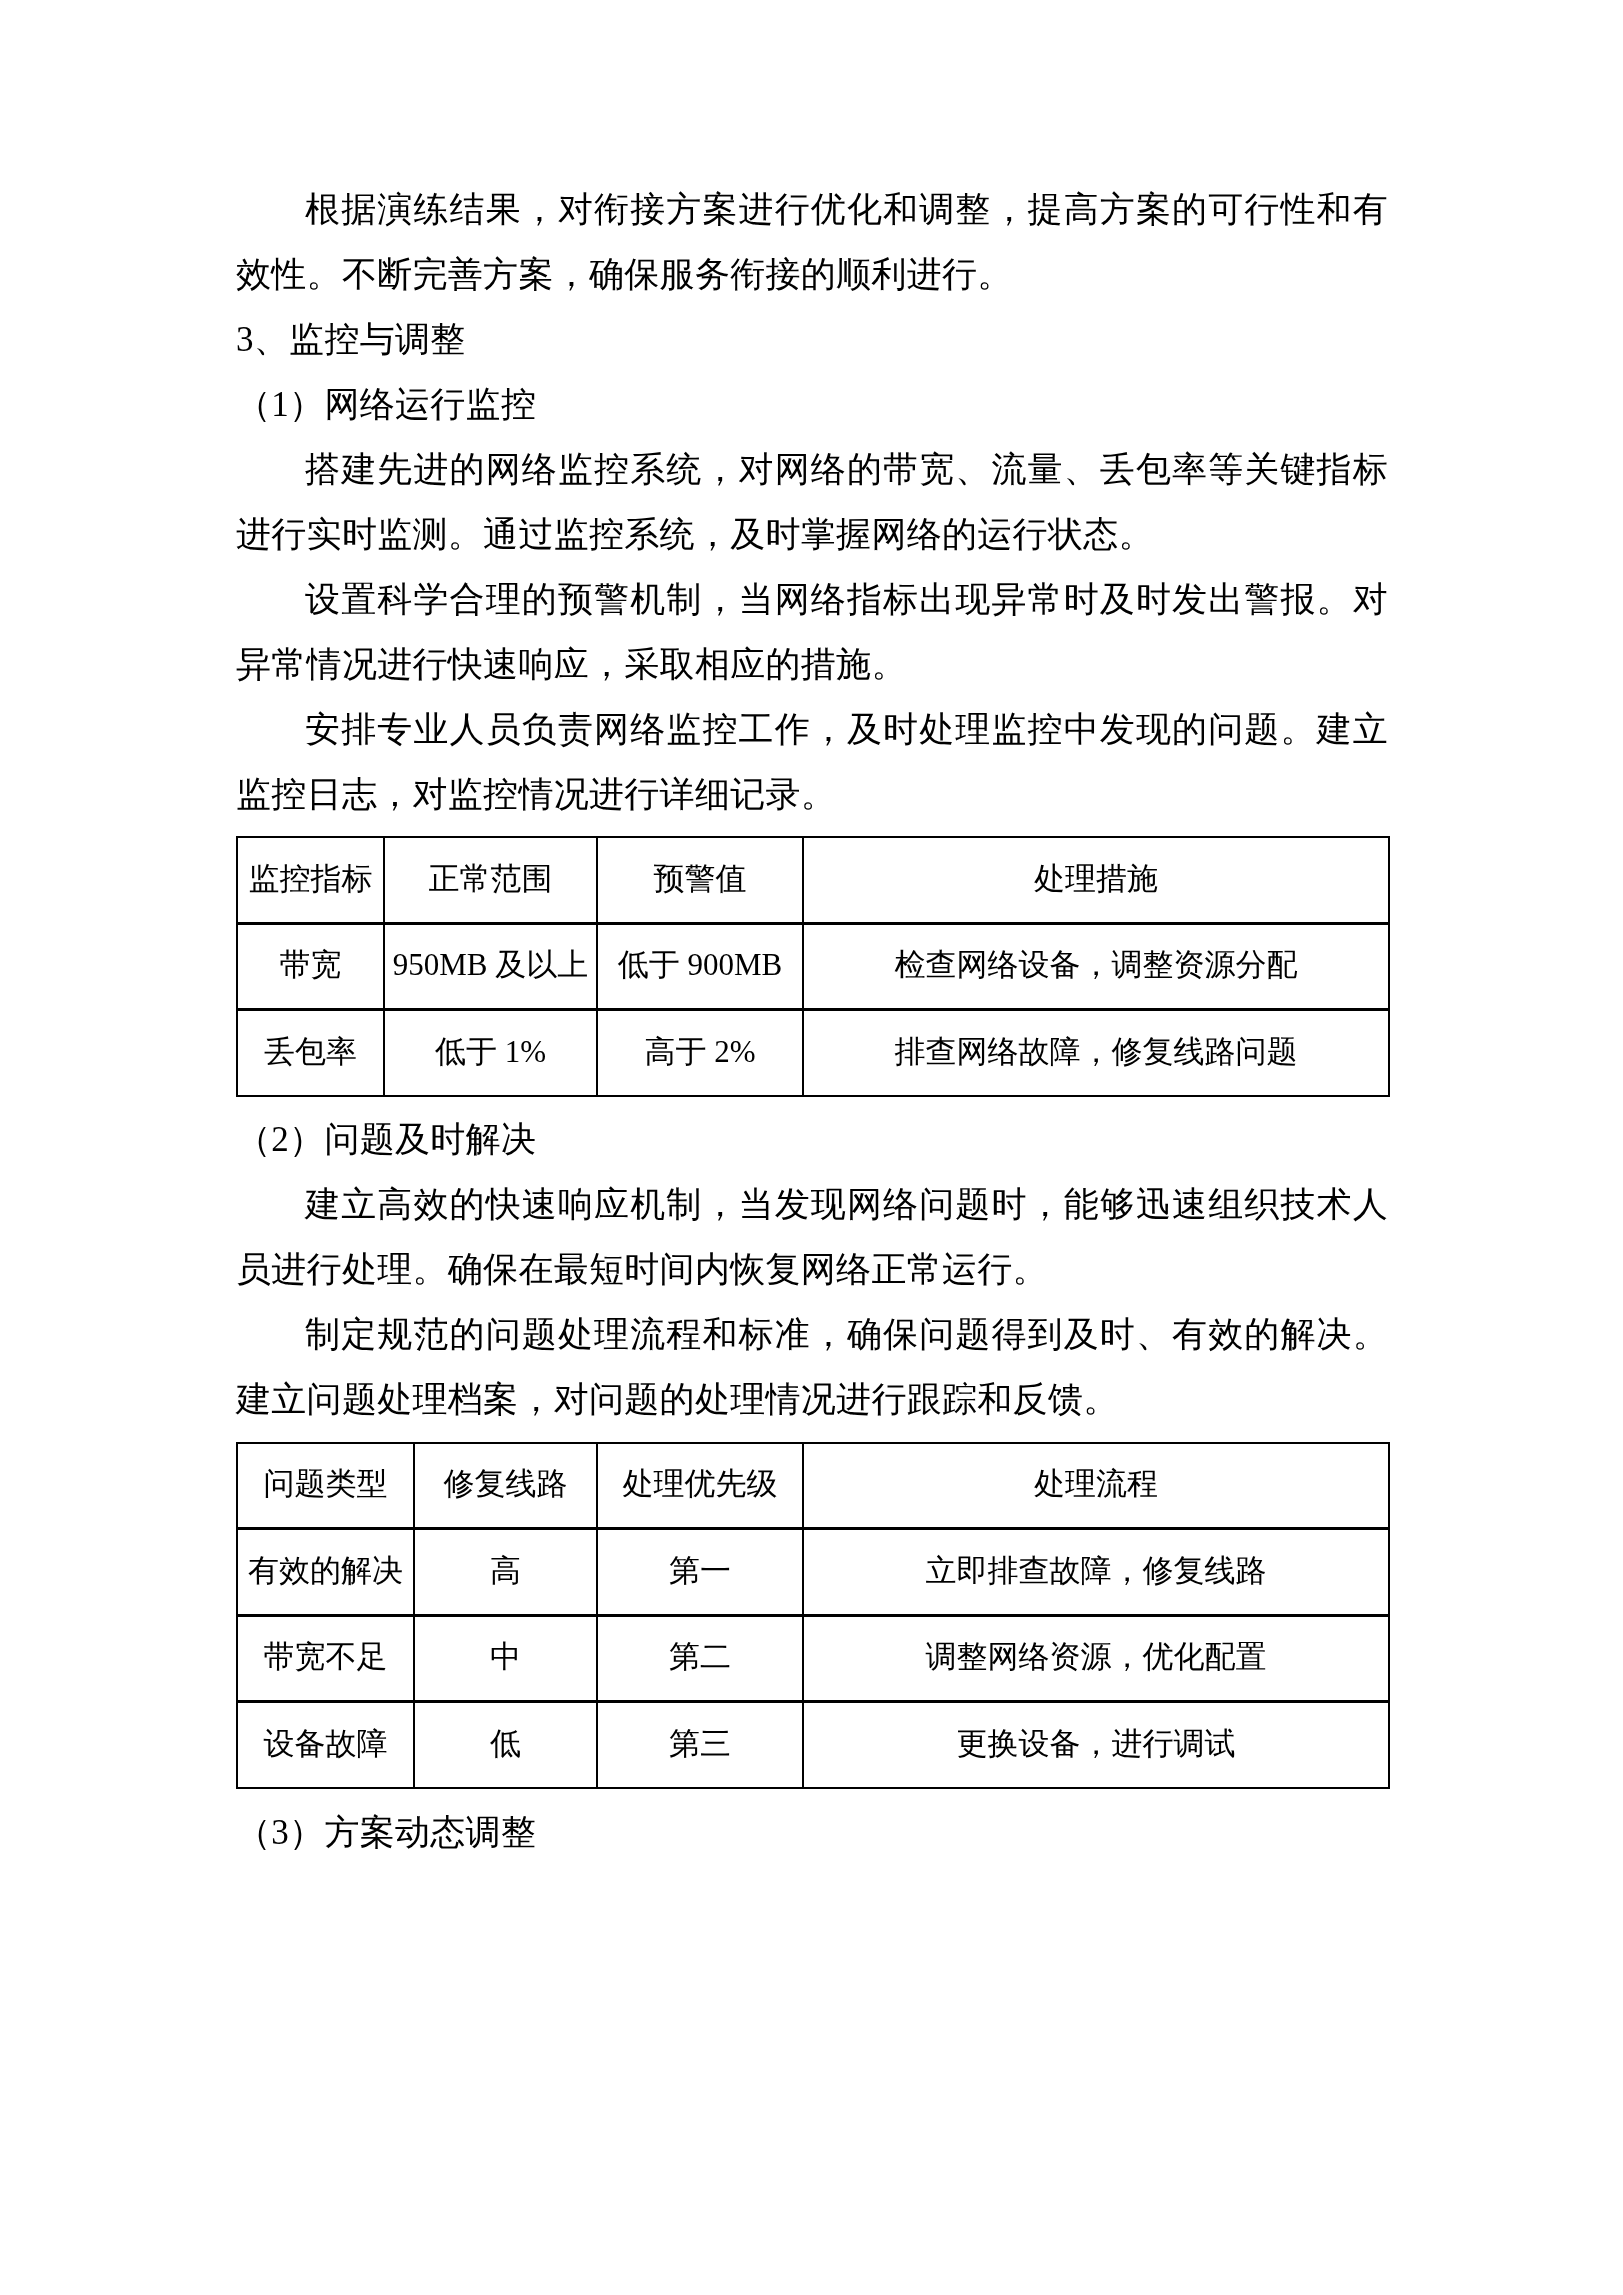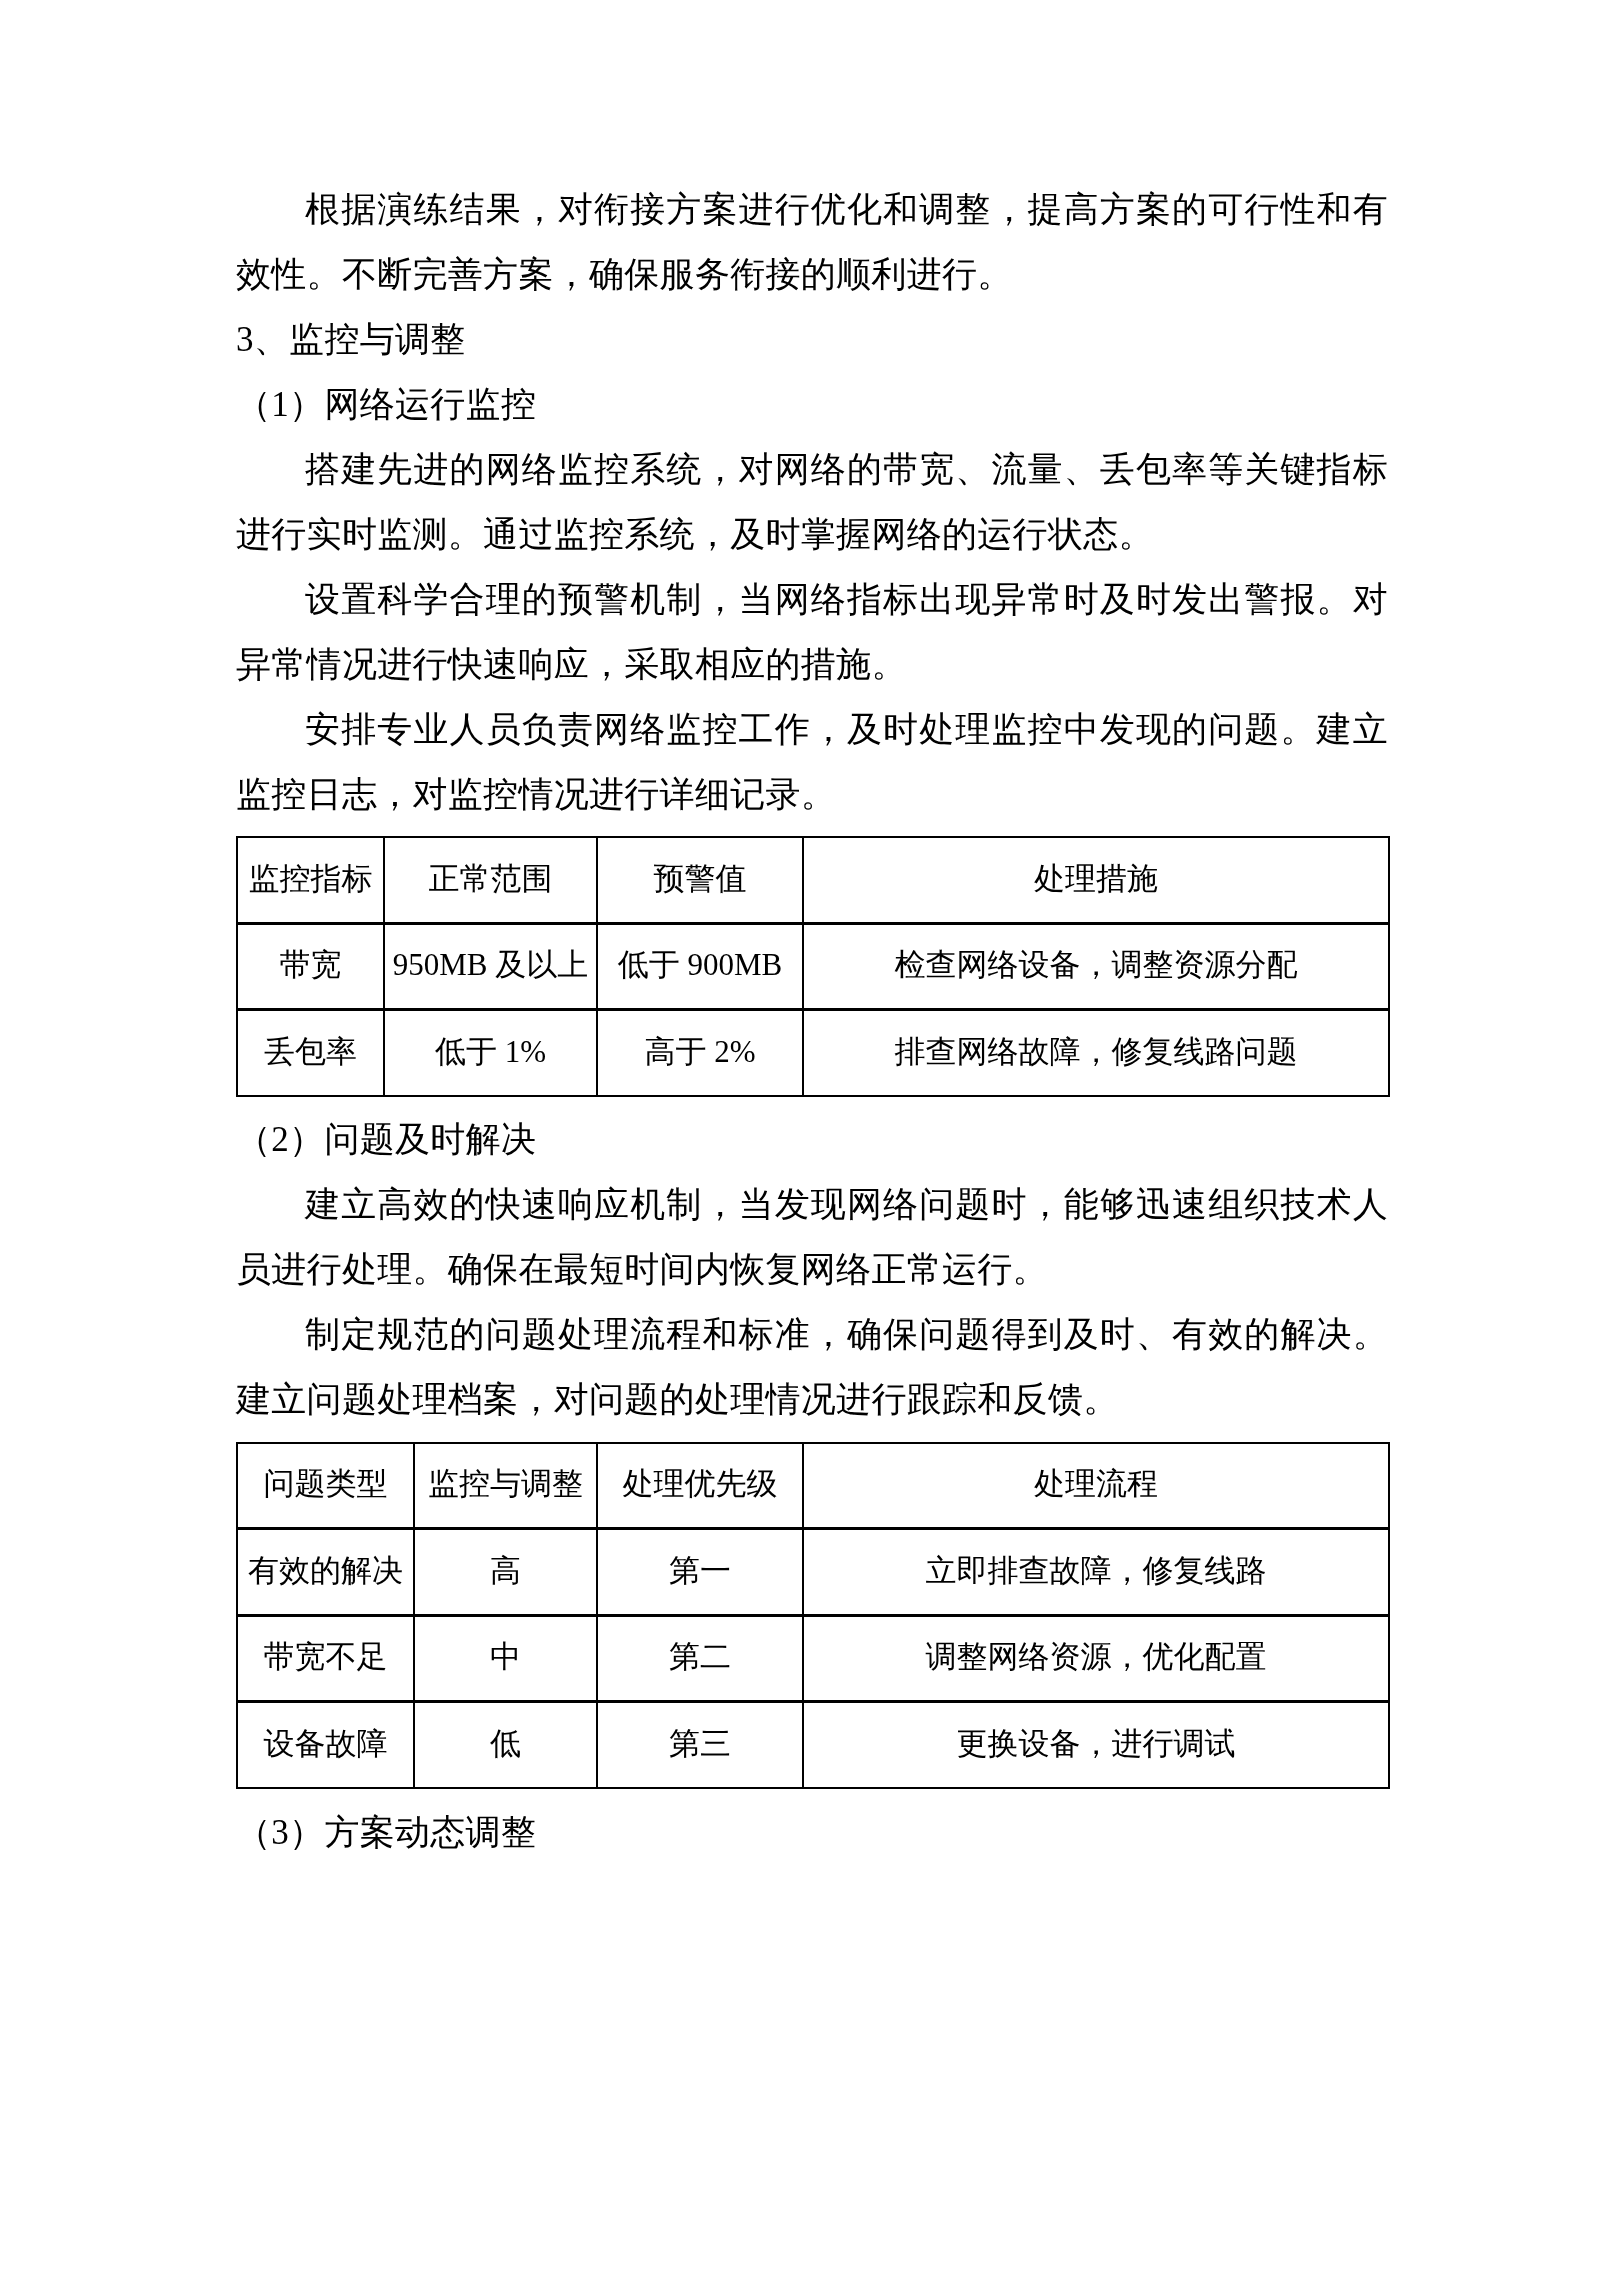--- a/index.html
+++ b/index.html
@@ -143,21 +143,21 @@
     <table class="doc-table t2">
       <colgroup>
         <col class="c1">
           <col class="c2">
           <col class="c3">
           <col class="c4">
       </colgroup>
       <tbody>
         <tr class="header-row">
           <td>问题类型</td>
-          <td>监控与调整</td>
+          <td>修复线路</td>
           <td>处理优先级</td>
           <td>处理流程</td>
         </tr>
         <tr class="row-body">
           <td>有效的解决</td>
           <td>高</td>
           <td>第一</td>
           <td>立即排查故障，修复线路</td>
         </tr>
         <tr class="row-body">

